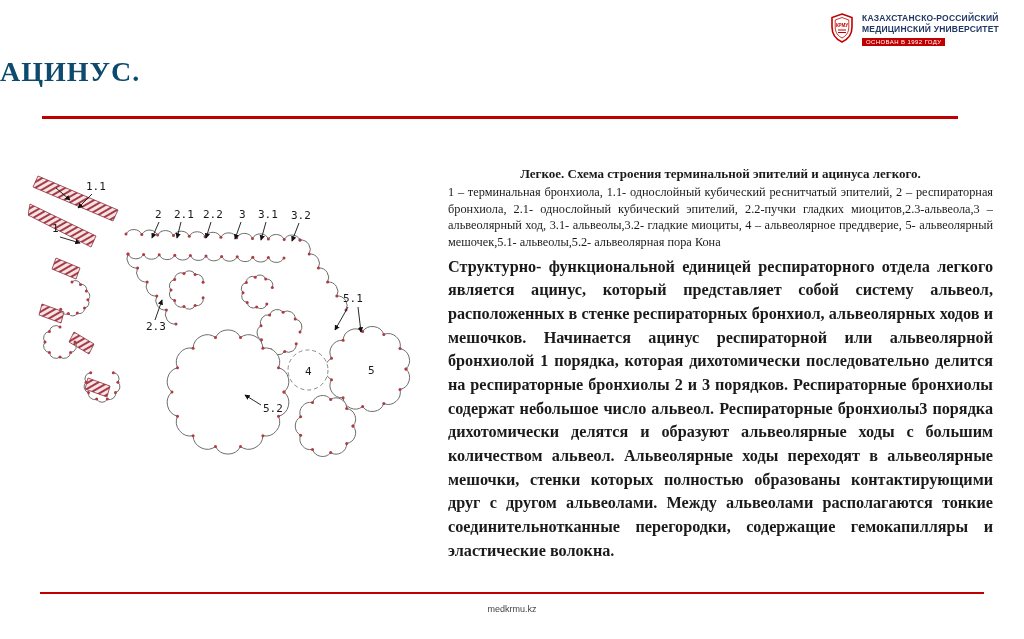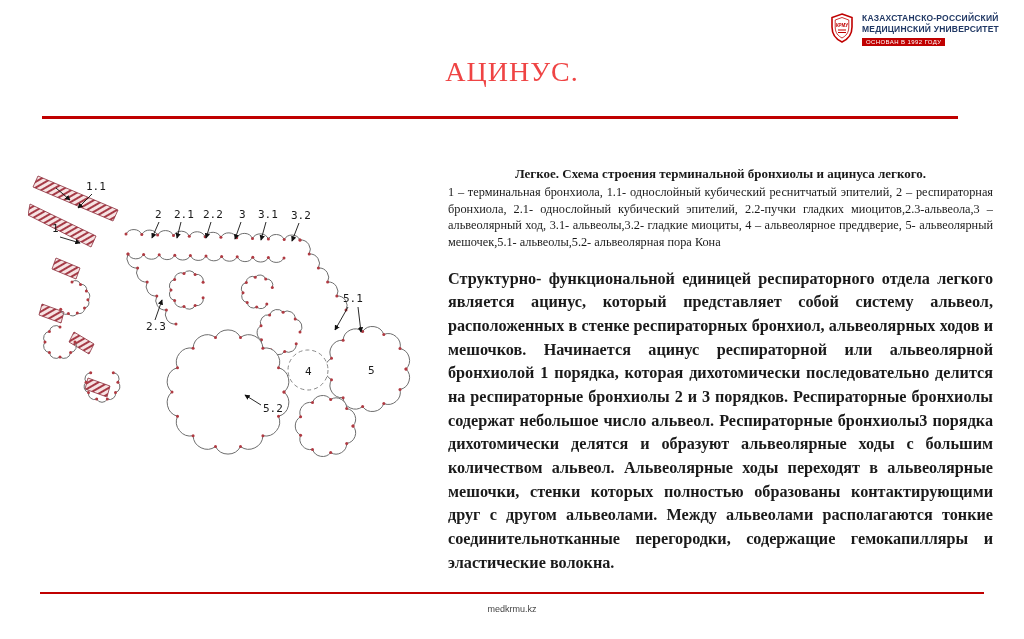--- a/index.html
+++ b/index.html
@@ -10,33 +10,33 @@
   
   .logo{position:absolute;top:13px;left:830px;display:flex;gap:8px;align-items:flex-start;}
   .logo-text{display:flex;flex-direction:column;}
   .logo-line{font-family:"Liberation Sans",sans-serif;font-weight:bold;font-size:8.5px;
              color:#203864;line-height:1.3;letter-spacing:.2px;white-space:nowrap;}
   .founded{margin-top:3px;align-self:flex-start;background:#C00000;color:#fff;
            font-family:"Liberation Sans",sans-serif;font-size:6px;padding:1px 4px;
            letter-spacing:.4px;white-space:nowrap;}
 
   
-  .title{position:absolute;top:56px;left:0;width:100%;margin:0;text-align:center;
-         font-size:28px;font-weight:normal;color:#ef4444;letter-spacing:1px;}
+  .title{position:absolute;top:56px;left:0;width:100%;margin:0;text-align:left;
+         font-size:28px;font-weight:bold;color:#0c4a6e;letter-spacing:1px;}
   .rule-title{position:absolute;left:42px;top:116px;width:916px;height:2.5px;background:#C00000;}
 
   
   .figure{position:absolute;left:28px;top:162px;width:410px;height:400px;}
   .figure svg{display:block;}
   .figure text{font-family:"DejaVu Sans Mono",monospace;font-size:11px;fill:#1a1a1a;}
 
   
   .content{position:absolute;left:448px;top:166px;width:545px;}
   .cap-title{margin:0 0 1px 0;font-size:13px;font-weight:bold;text-align:center;line-height:1.3;}
-  .cap-body{margin:1px 0 17px 0;font-size:12.3px;line-height:1.36;text-align:justify;}
+  .cap-body{margin:1px 0 5px 0;font-size:12.3px;line-height:1.36;text-align:justify;}
   .body-text{margin:3px 0 0 0;font-size:16.2px;line-height:1.46;text-align:justify;font-weight:bold;}
 
   
   .rule-footer{position:absolute;left:40px;top:592px;width:944px;height:1.5px;background:#C00000;}
   .footer{position:absolute;left:0;top:604px;width:100%;text-align:center;font-size:9px;
           color:#444;font-family:"Liberation Sans",sans-serif;}
 </style>
 </head>
 <body>
 
@@ -247,20 +247,20 @@
         <text x="118" y="168">2.3</text>
         <text x="315" y="140">5.1</text>
         <text x="277" y="213">4</text>
         <text x="340" y="212">5</text>
         <text x="235" y="250">5.2</text>
       </g>
     </svg>
   </div>
 
   <div class="content">
-    <p class="cap-title">Легкое. Схема строения  терминальной бронхиолы  и ацинуса легкого.</p>
+    <p class="cap-title">Легкое. Схема строения  терминальной эпителий  и ацинуса легкого.</p>
     <p class="cap-body">1 – терминальная бронхиола, 1.1- однослойный кубический реснитчатый эпителий, 2 – респираторная бронхиола, 2.1- однослойный кубический эпителий, 2.2-пучки гладких миоцитов,2.3-альвеола,3 – альвеолярный ход, 3.1- альвеолы,3.2- гладкие миоциты, 4 – альвеолярное  преддверие, 5- альвеолярный мешочек,5.1- альвеолы,5.2- альвеолярная пора Кона</p>
     <p class="body-text"><span>Структурно- функциональной единицей  респираторного отдела  легкого является </span><b>ацинус,</b><span> который представляет собой   систему альвеол, расположенных в стенке  респираторных бронхиол, альвеолярных ходов и мешочков. Начинается ацинус   респираторной  или альвеолярной бронхиолой   1 порядка, которая дихотомически последовательно делится на респираторные бронхиолы 2 и 3 порядков. Респираторные бронхиолы содержат  небольшое число альвеол.  Респираторные бронхиолы3 порядка дихотомически делятся и образуют альвеолярные ходы   с большим количеством альвеол.  Альвеолярные ходы  переходят в альвеолярные мешочки, стенки которых  полностью образованы   контактирующими друг с другом альвеолами. Между альвеолами располагаются тонкие соединительнотканные перегородки, содержащие гемокапилляры и эластические волокна.</span></p>
   </div>
 
   <div class="rule-footer"></div>
   <div class="footer">medkrmu.kz</div>
 </div>
 
 </body></html>

